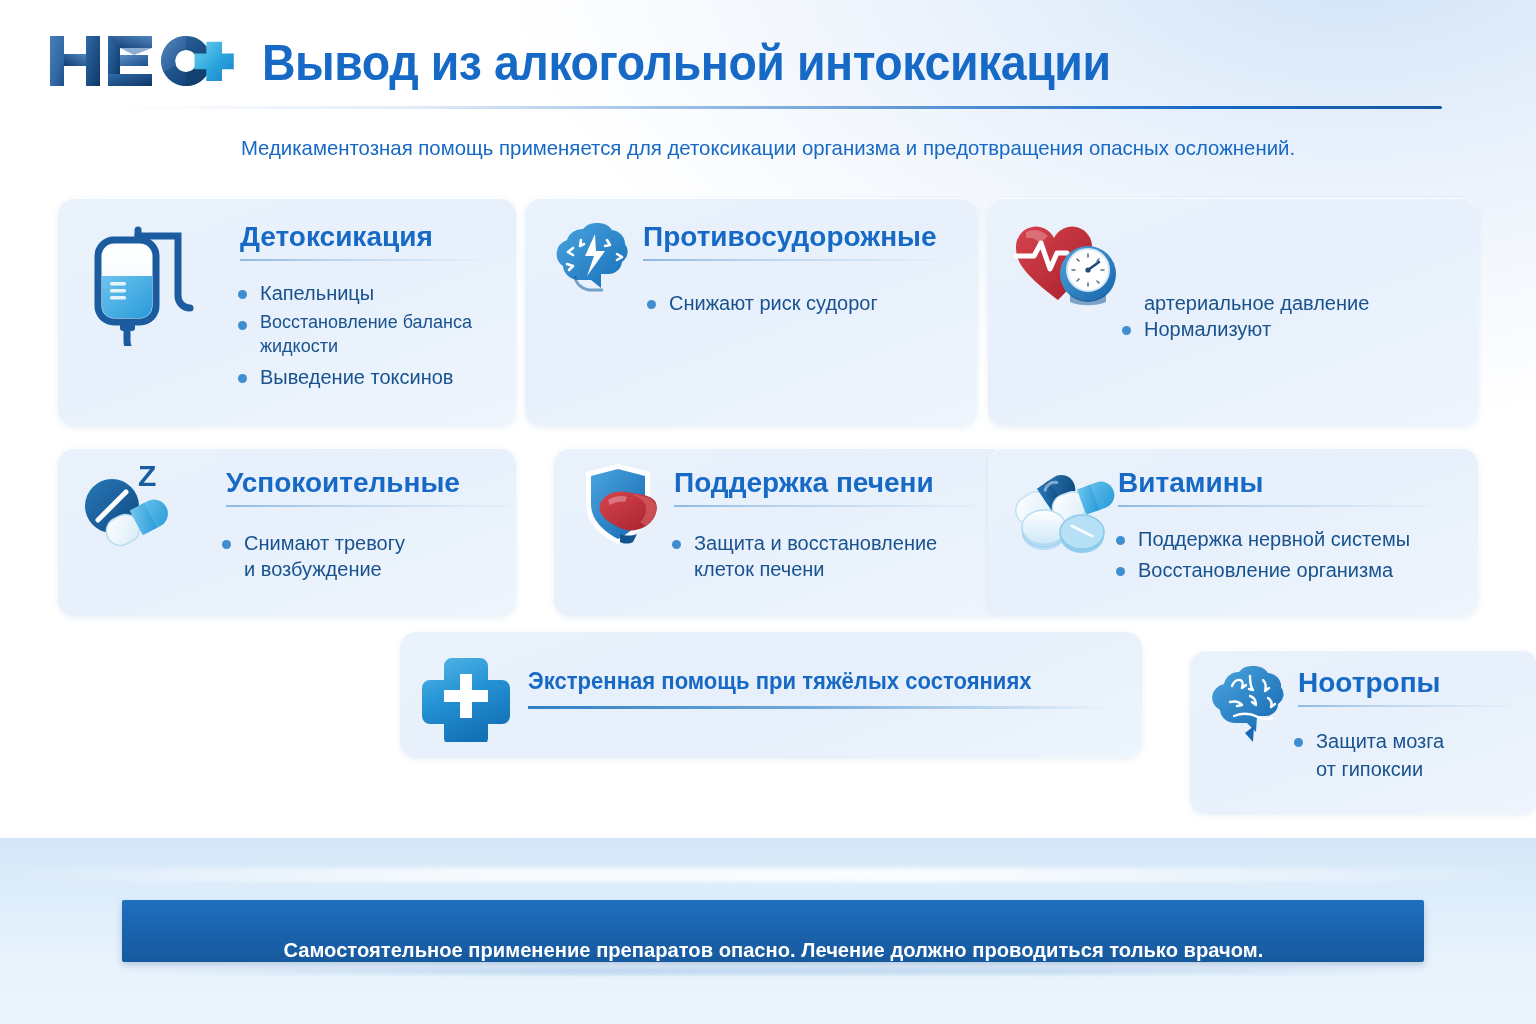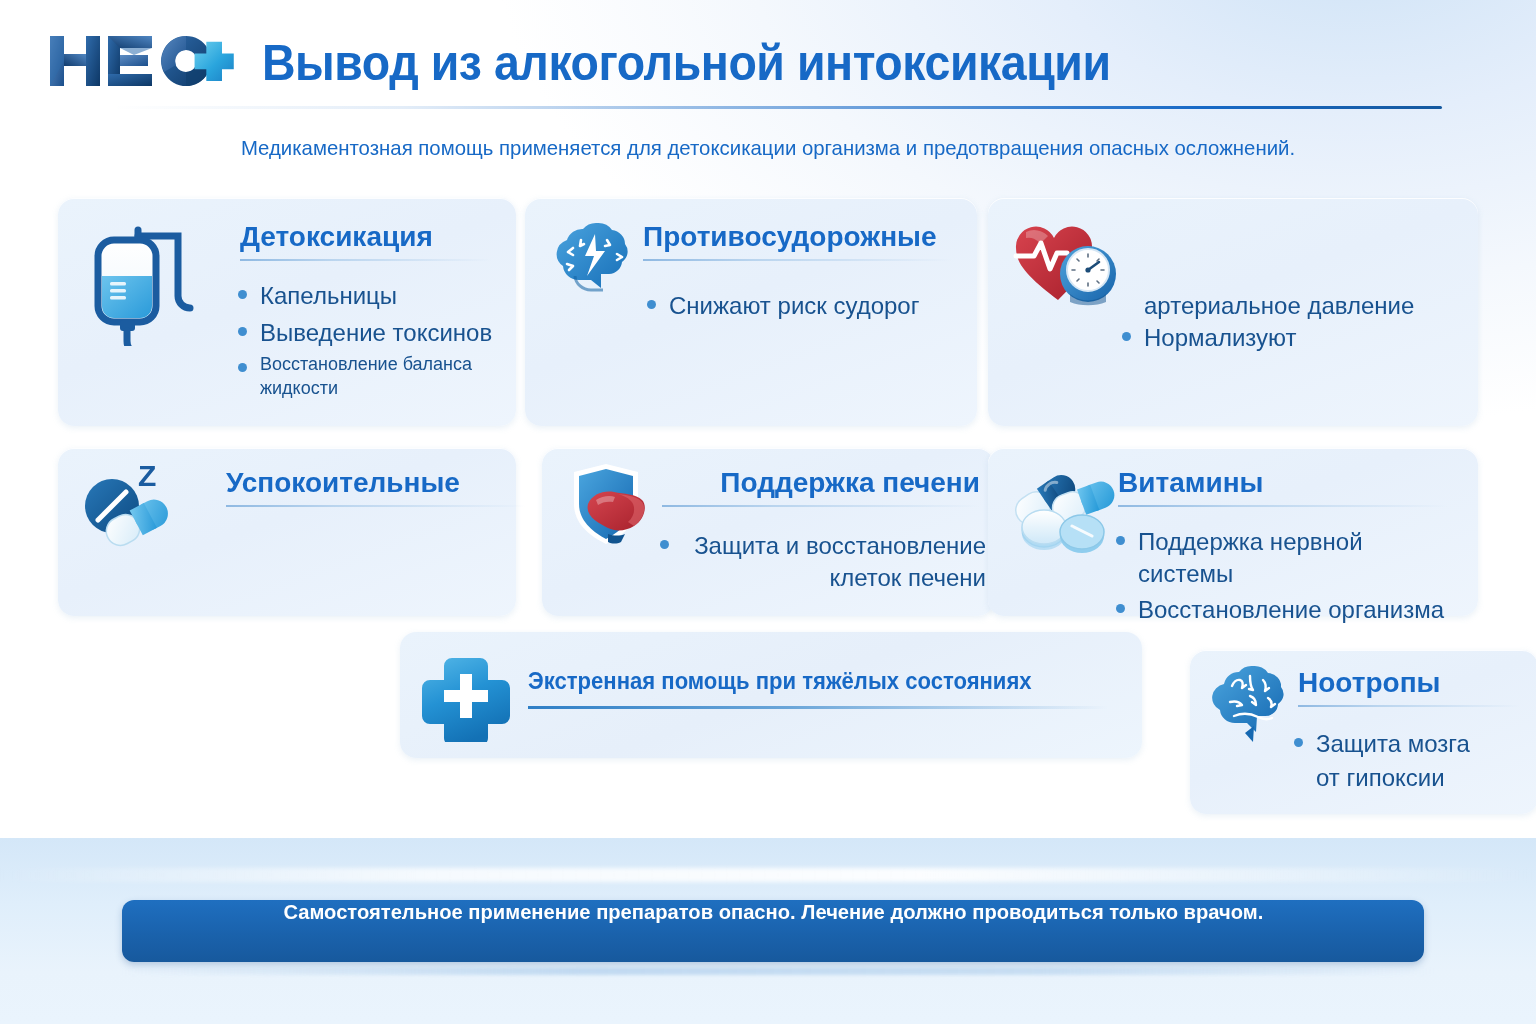--- a/index.html
+++ b/index.html
@@ -74,21 +74,21 @@
     font-size: 28px; font-weight: 700; color: #1769c6;
     white-space: nowrap; line-height: 1.1;
   }
   .card-rule {
     height: 2px; margin-top: 6px;
     background: linear-gradient(90deg, #8fb9e2 0%, #b9d4ee 35%, rgba(215,232,247,0) 100%);
   }
   .bullets { position: absolute; }
   .bullet {
     position: relative; padding-left: 26px; margin-bottom: 5px;
-    font-size: 24px; color: #18528f; line-height: 1.32;
+    font-size: 20px; color: #18528f; line-height: 1.32;
   }
   .bullet.sm { font-size: 18px; }
   .bullet .dot {
     position: absolute; left: 4px; top: 10px;
     width: 9px; height: 9px; border-radius: 50%;
     background: #3f8ed0;
   }
   .sub-note { font-size: 19px; color: #18528f; line-height: 1.3; }
 
   
@@ -105,23 +105,23 @@
   }
   .emergency-rule {
     position: absolute; left: 128px; top: 74px; width: 580px; height: 3px;
     background: linear-gradient(90deg, #2f7fc6 0%, #6ba6d9 45%, rgba(220,235,248,0) 100%);
   }
 
   
   .footer-banner {
     position: absolute; left: 122px; top: 900px; width: 1302px; height: 62px;
     background: linear-gradient(180deg, #1f6fc0 0%, #1a62ac 55%, #17599d 100%);
-    border-radius: 12px;
+    border-radius: 2px;
     box-shadow: 0 3px 7px rgba(40,90,150,.28);
-    display: flex; align-items: flex-start; justify-content: center;
+    display: flex; align-items: flex-end; justify-content: center;
   }
   .footer-text {
     color: #ffffff; font-size: 21px; font-weight: 700;
     white-space: nowrap; transform: scaleX(0.96);
   }
 </style>
 </head>
 <body>
 
 <div class="bg-footer-band"></div>
@@ -203,27 +203,27 @@
   </div>
   <div class="card-head" style="left:182px; top:24px; width:252px;">
     <div class="card-title">Детоксикация</div>
     <div class="card-rule"></div>
   </div>
   <div class="bullets" style="left:176px; top:82px; width:262px;">
     <div class="bullet">
       <span class="dot"></span>
       <span>Капельницы</span>
     </div>
+    <div class="bullet sm">
+      <span class="dot"></span>
+      <span>Восстановление баланса жидкости</span>
+    </div>
     <div class="bullet">
       <span class="dot"></span>
       <span>Выведение токсинов</span>
-    </div>
-    <div class="bullet sm">
-      <span class="dot"></span>
-      <span>Восстановление баланса жидкости</span>
     </div>
   </div>
 </div>
 
 <div class="card" style="left:525px; top:198px; width:452px; height:228px;">
   <div class="card-icon" style="left:20px; top:22px;">
     <svg width="100" height="92" viewBox="0 0 100 92">
       <defs>
         <linearGradient id="brnG" x1="0" y1="0" x2="1" y2="1">
           <stop offset="0" stop-color="#4aa3de"></stop>
@@ -317,23 +317,32 @@
         <rect x="30" y="50" width="34" height="28" rx="14" fill="url(#capL)" stroke="#b9dcf0" stroke-width="1.5"></rect>
         <rect x="62" y="50" width="34" height="28" rx="14" fill="url(#capR)"></rect>
         <rect x="62" y="50" width="16" height="28" fill="url(#capR)"></rect>
       </g>
     </svg>
   </div>
   <div class="card-head" style="left:168px; top:20px; width:300px;">
     <div class="card-title">Успокоительные</div>
     <div class="card-rule"></div>
   </div>
-</div>
-
-<div class="card" style="left:542px; top:448px; width:452px; height:168px;text-align:right;">
+  <div class="bullets" style="left:160px; top:82px; width:300px;">
+    <div class="bullet" style="margin-bottom:0;">
+      <span class="dot"></span>
+      <span>Снимают тревогу</span>
+    </div>
+    <div class="bullet" style="margin-bottom:0;">
+      <span>и возбуждение</span>
+    </div>
+  </div>
+</div>
+
+<div class="card" style="left:554px; top:448px; width:452px; height:168px;">
   <div class="card-icon" style="left:18px; top:12px;">
     <svg width="104" height="100" viewBox="0 0 104 100">
       <defs>
         <linearGradient id="shG" x1="0" y1="0" x2="1" y2="1">
           <stop offset="0" stop-color="#4aa5de"></stop>
             <stop offset="1" stop-color="#1568b1"></stop>
         </linearGradient>
         <linearGradient id="livG" x1="0" y1="0" x2="1" y2="1">
           <stop offset="0" stop-color="#d5454f"></stop>
             <stop offset="1" stop-color="#a7212c"></stop>

